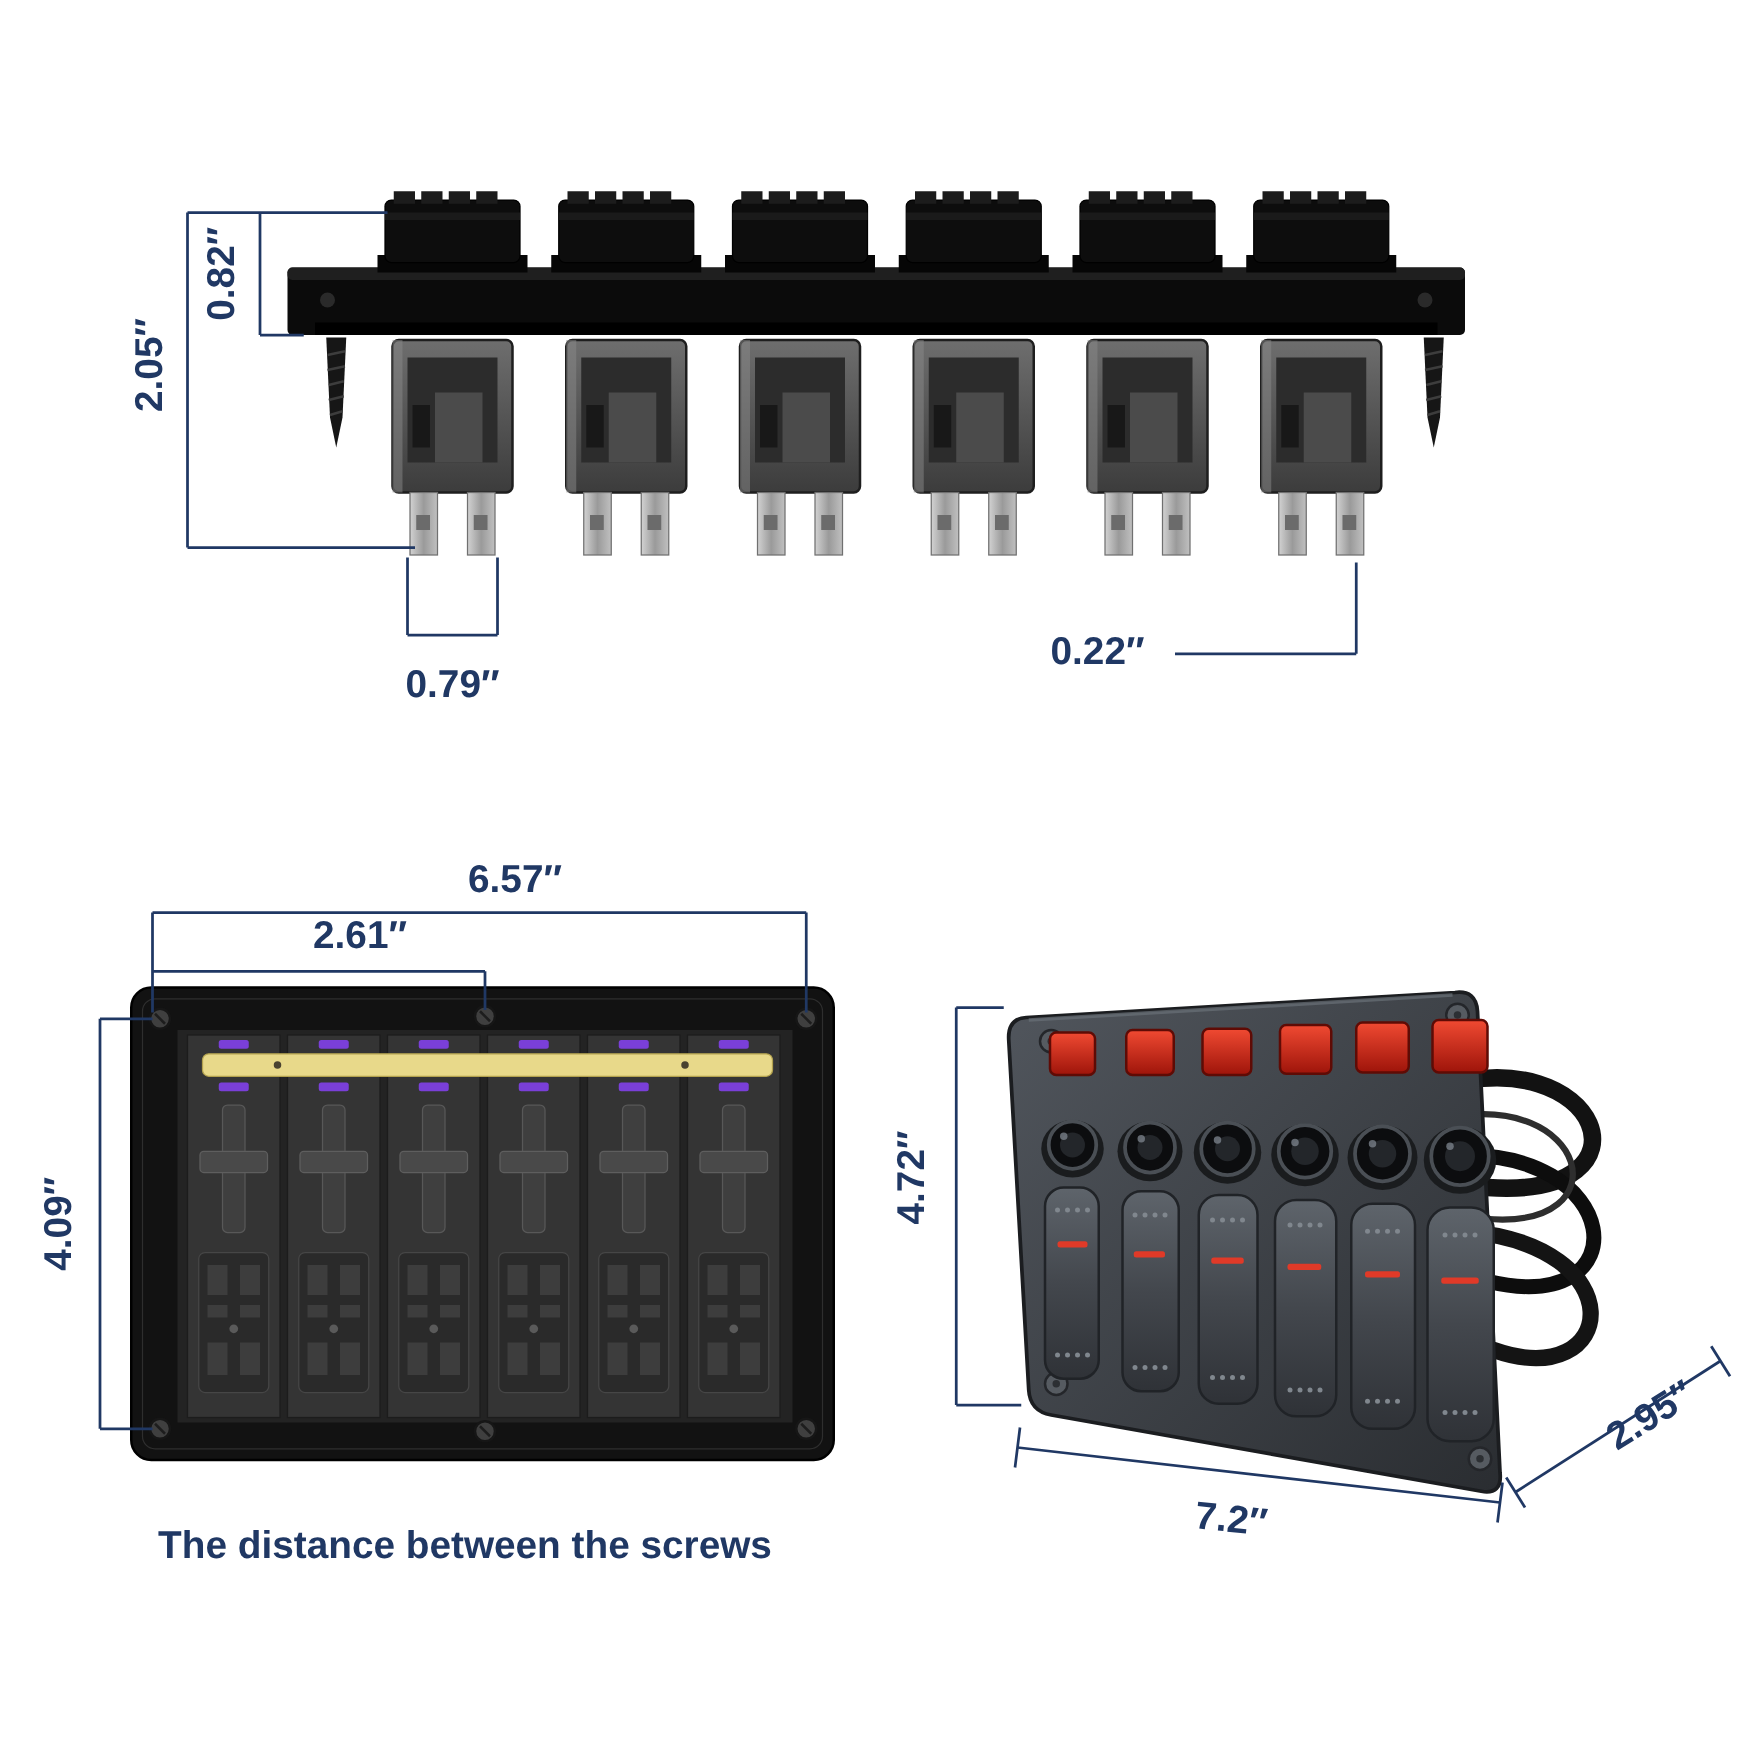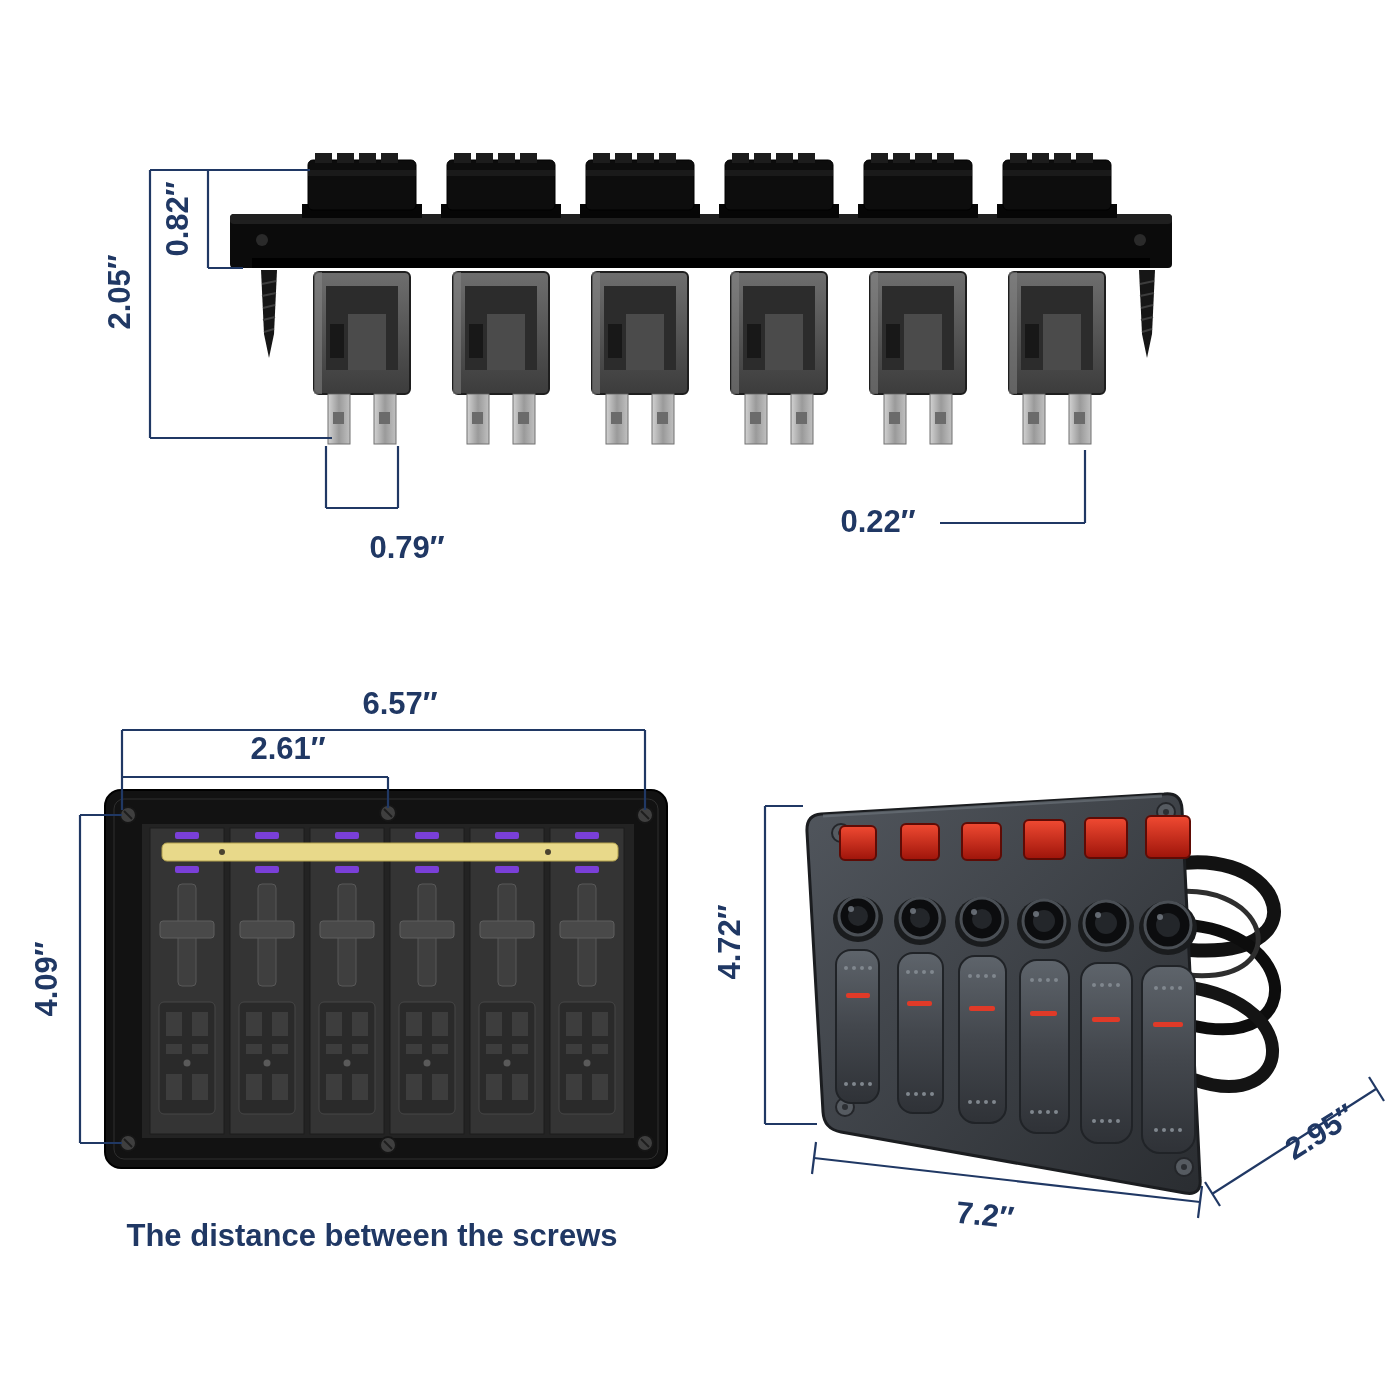--- a/index.html
+++ b/index.html
@@ -349,24 +349,24 @@
       <line x1="1202" y1="1186" x2="1198" y2="1218"></line>
       <line x1="1212" y1="1194" x2="1376" y2="1089"></line>
       <line x1="1205" y1="1182" x2="1220" y2="1206"></line>
       <line x1="1369" y1="1077" x2="1384" y2="1101"></line>
     </g>
   </g>
 </svg>
 
 <div class="dim v" style="left:177px;top:219px;">0.82″</div>
 <div class="dim v" style="left:119px;top:292px;">2.05″</div>
-<div class="dim" style="left:362px;top:547px;margin-left:45px;">0.79″</div>
+<div class="dim" style="left:362px;top:547px;">0.79″</div>
 <div class="dim" style="left:878px;top:521px;">0.22″</div>
 
-<div class="dim" style="left:400px;top:703px;">6.57″</div>
+<div class="dim" style="left:412px;top:703px;">6.57″</div>
 <div class="dim" style="left:288px;top:748px;">2.61″</div>
 <div class="dim v" style="left:46px;top:979px;">4.09″</div>
 <div class="caption" style="left:372px;top:1236px;">The distance between the screws</div>
 
 <div class="dim v" style="left:729px;top:942px;">4.72″</div>
 <div class="dim" style="left:985px;top:1215px;transform:translate(-50%,-50%) rotate(6deg);">7.2″</div>
 <div class="dim" style="left:1320px;top:1132px;transform:translate(-50%,-50%) rotate(-32deg);">2.95″</div>
 
 </div>
 

